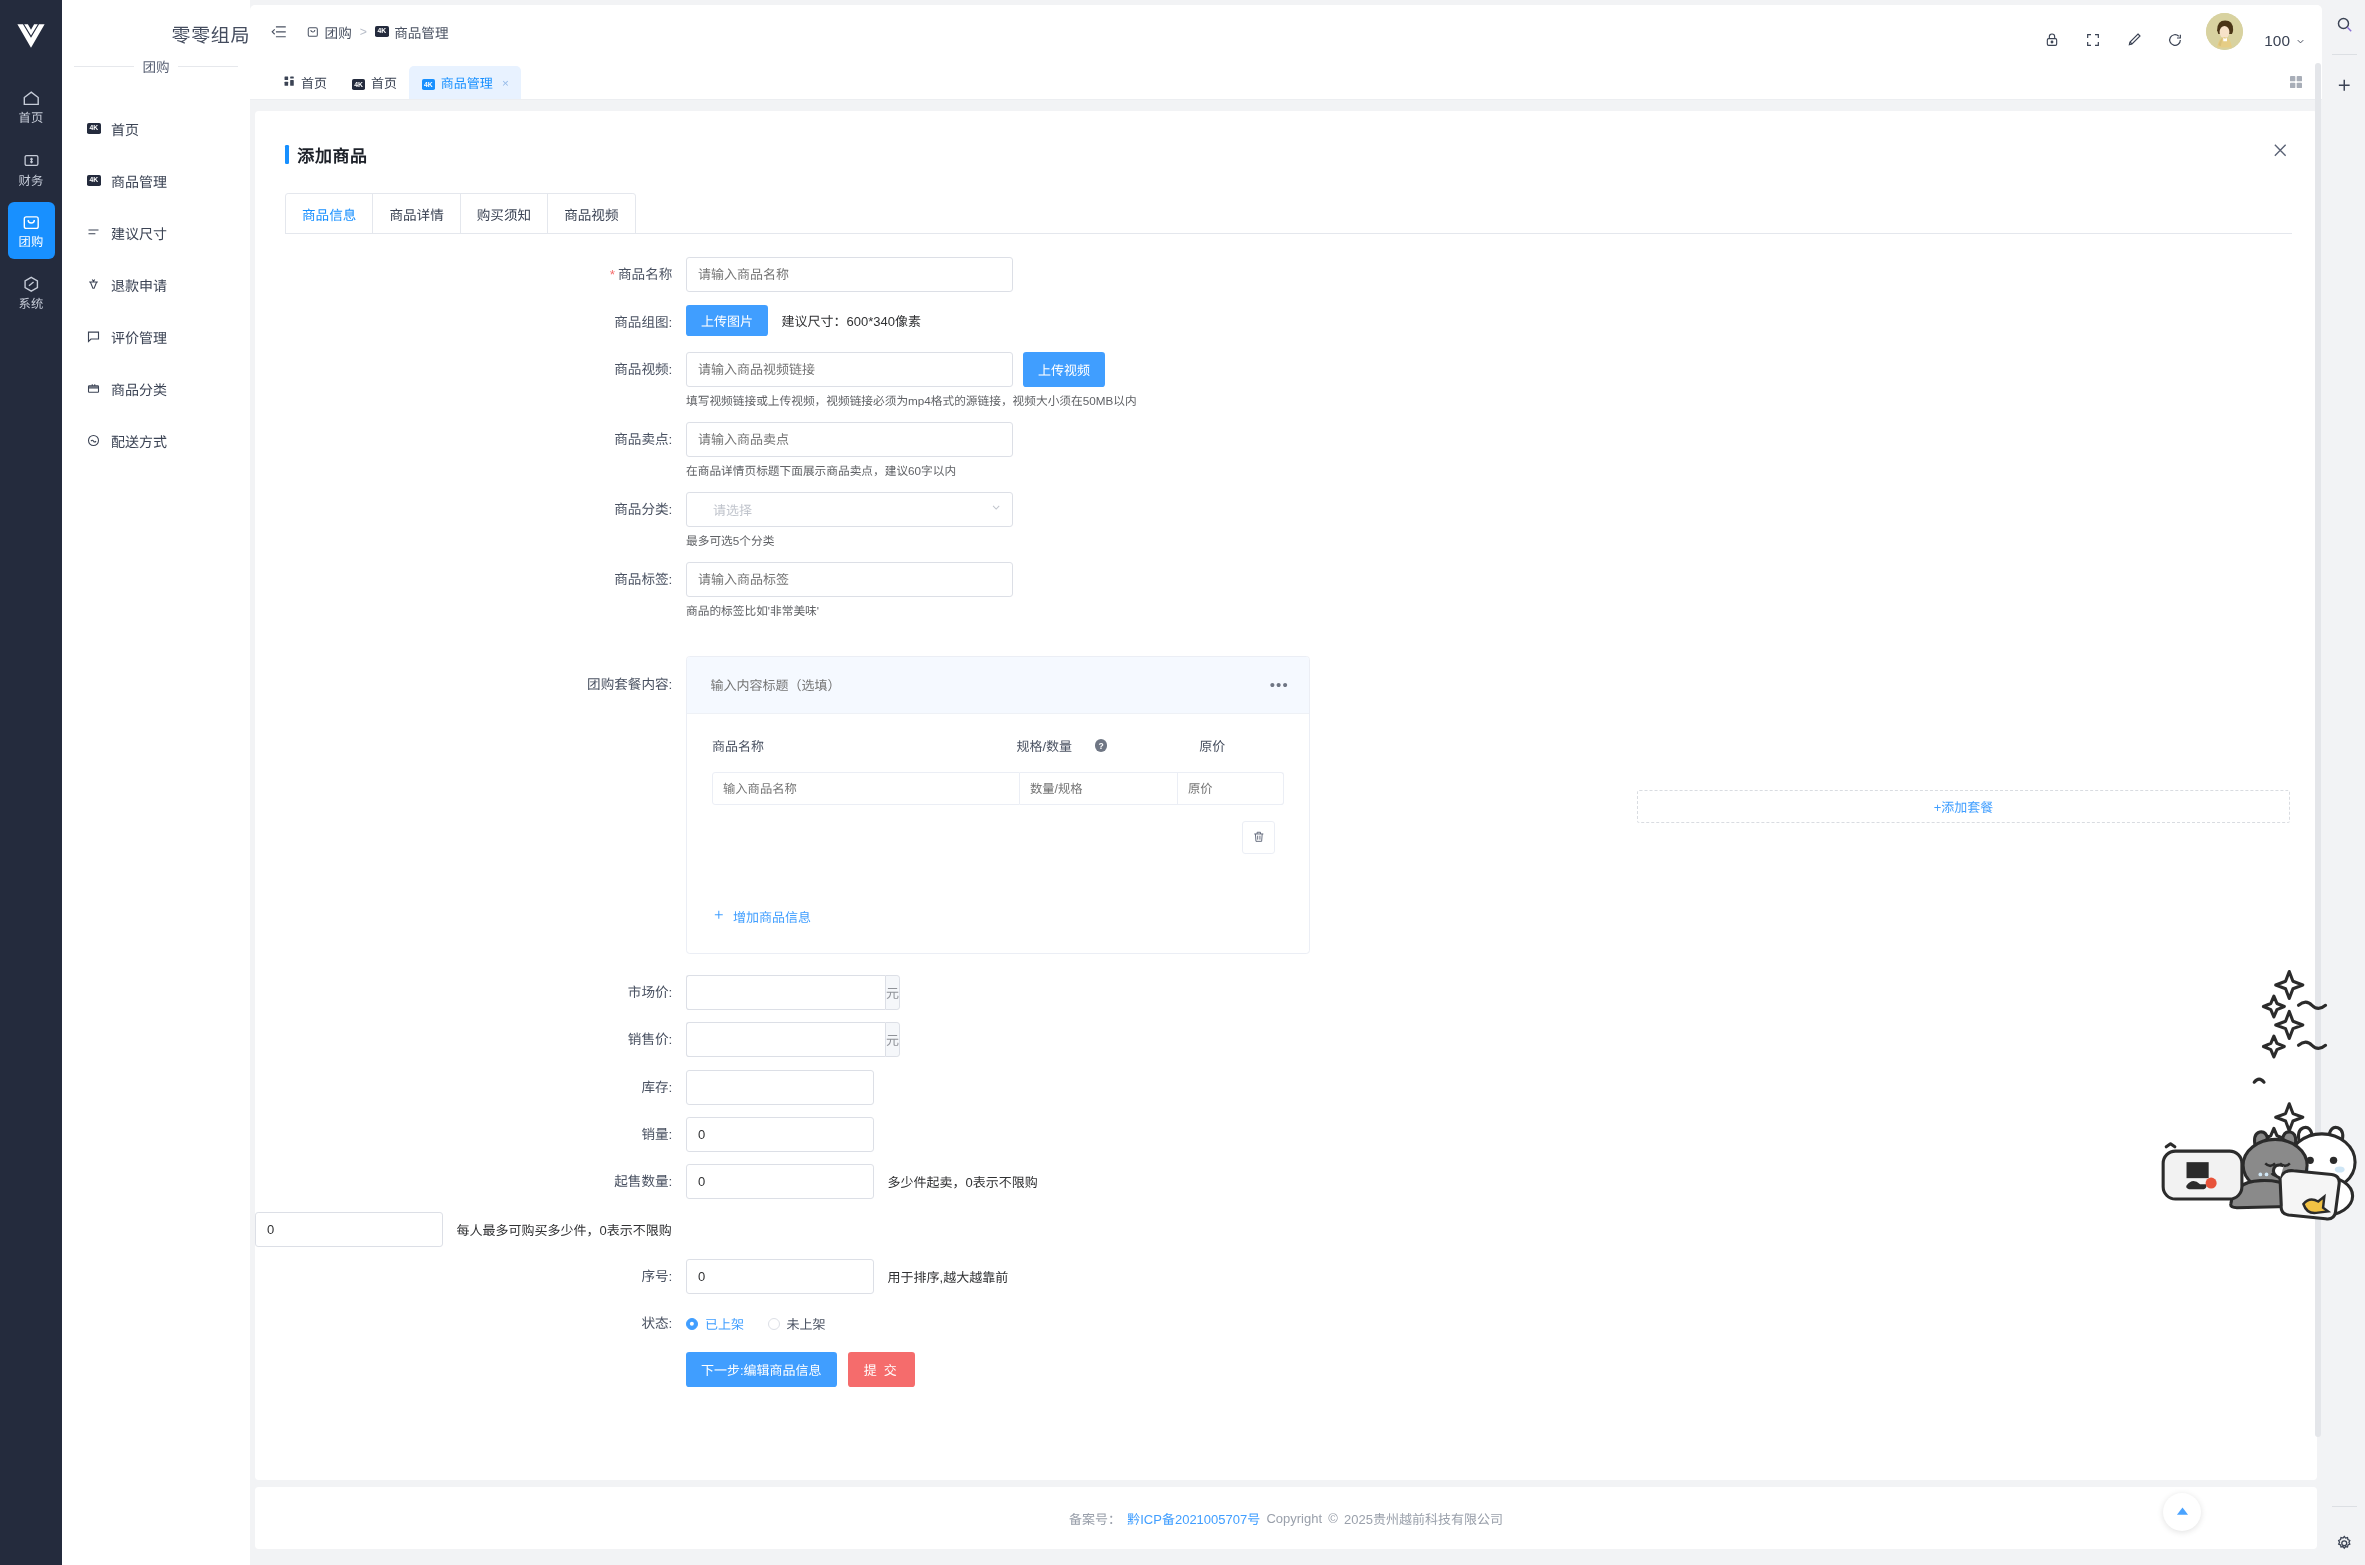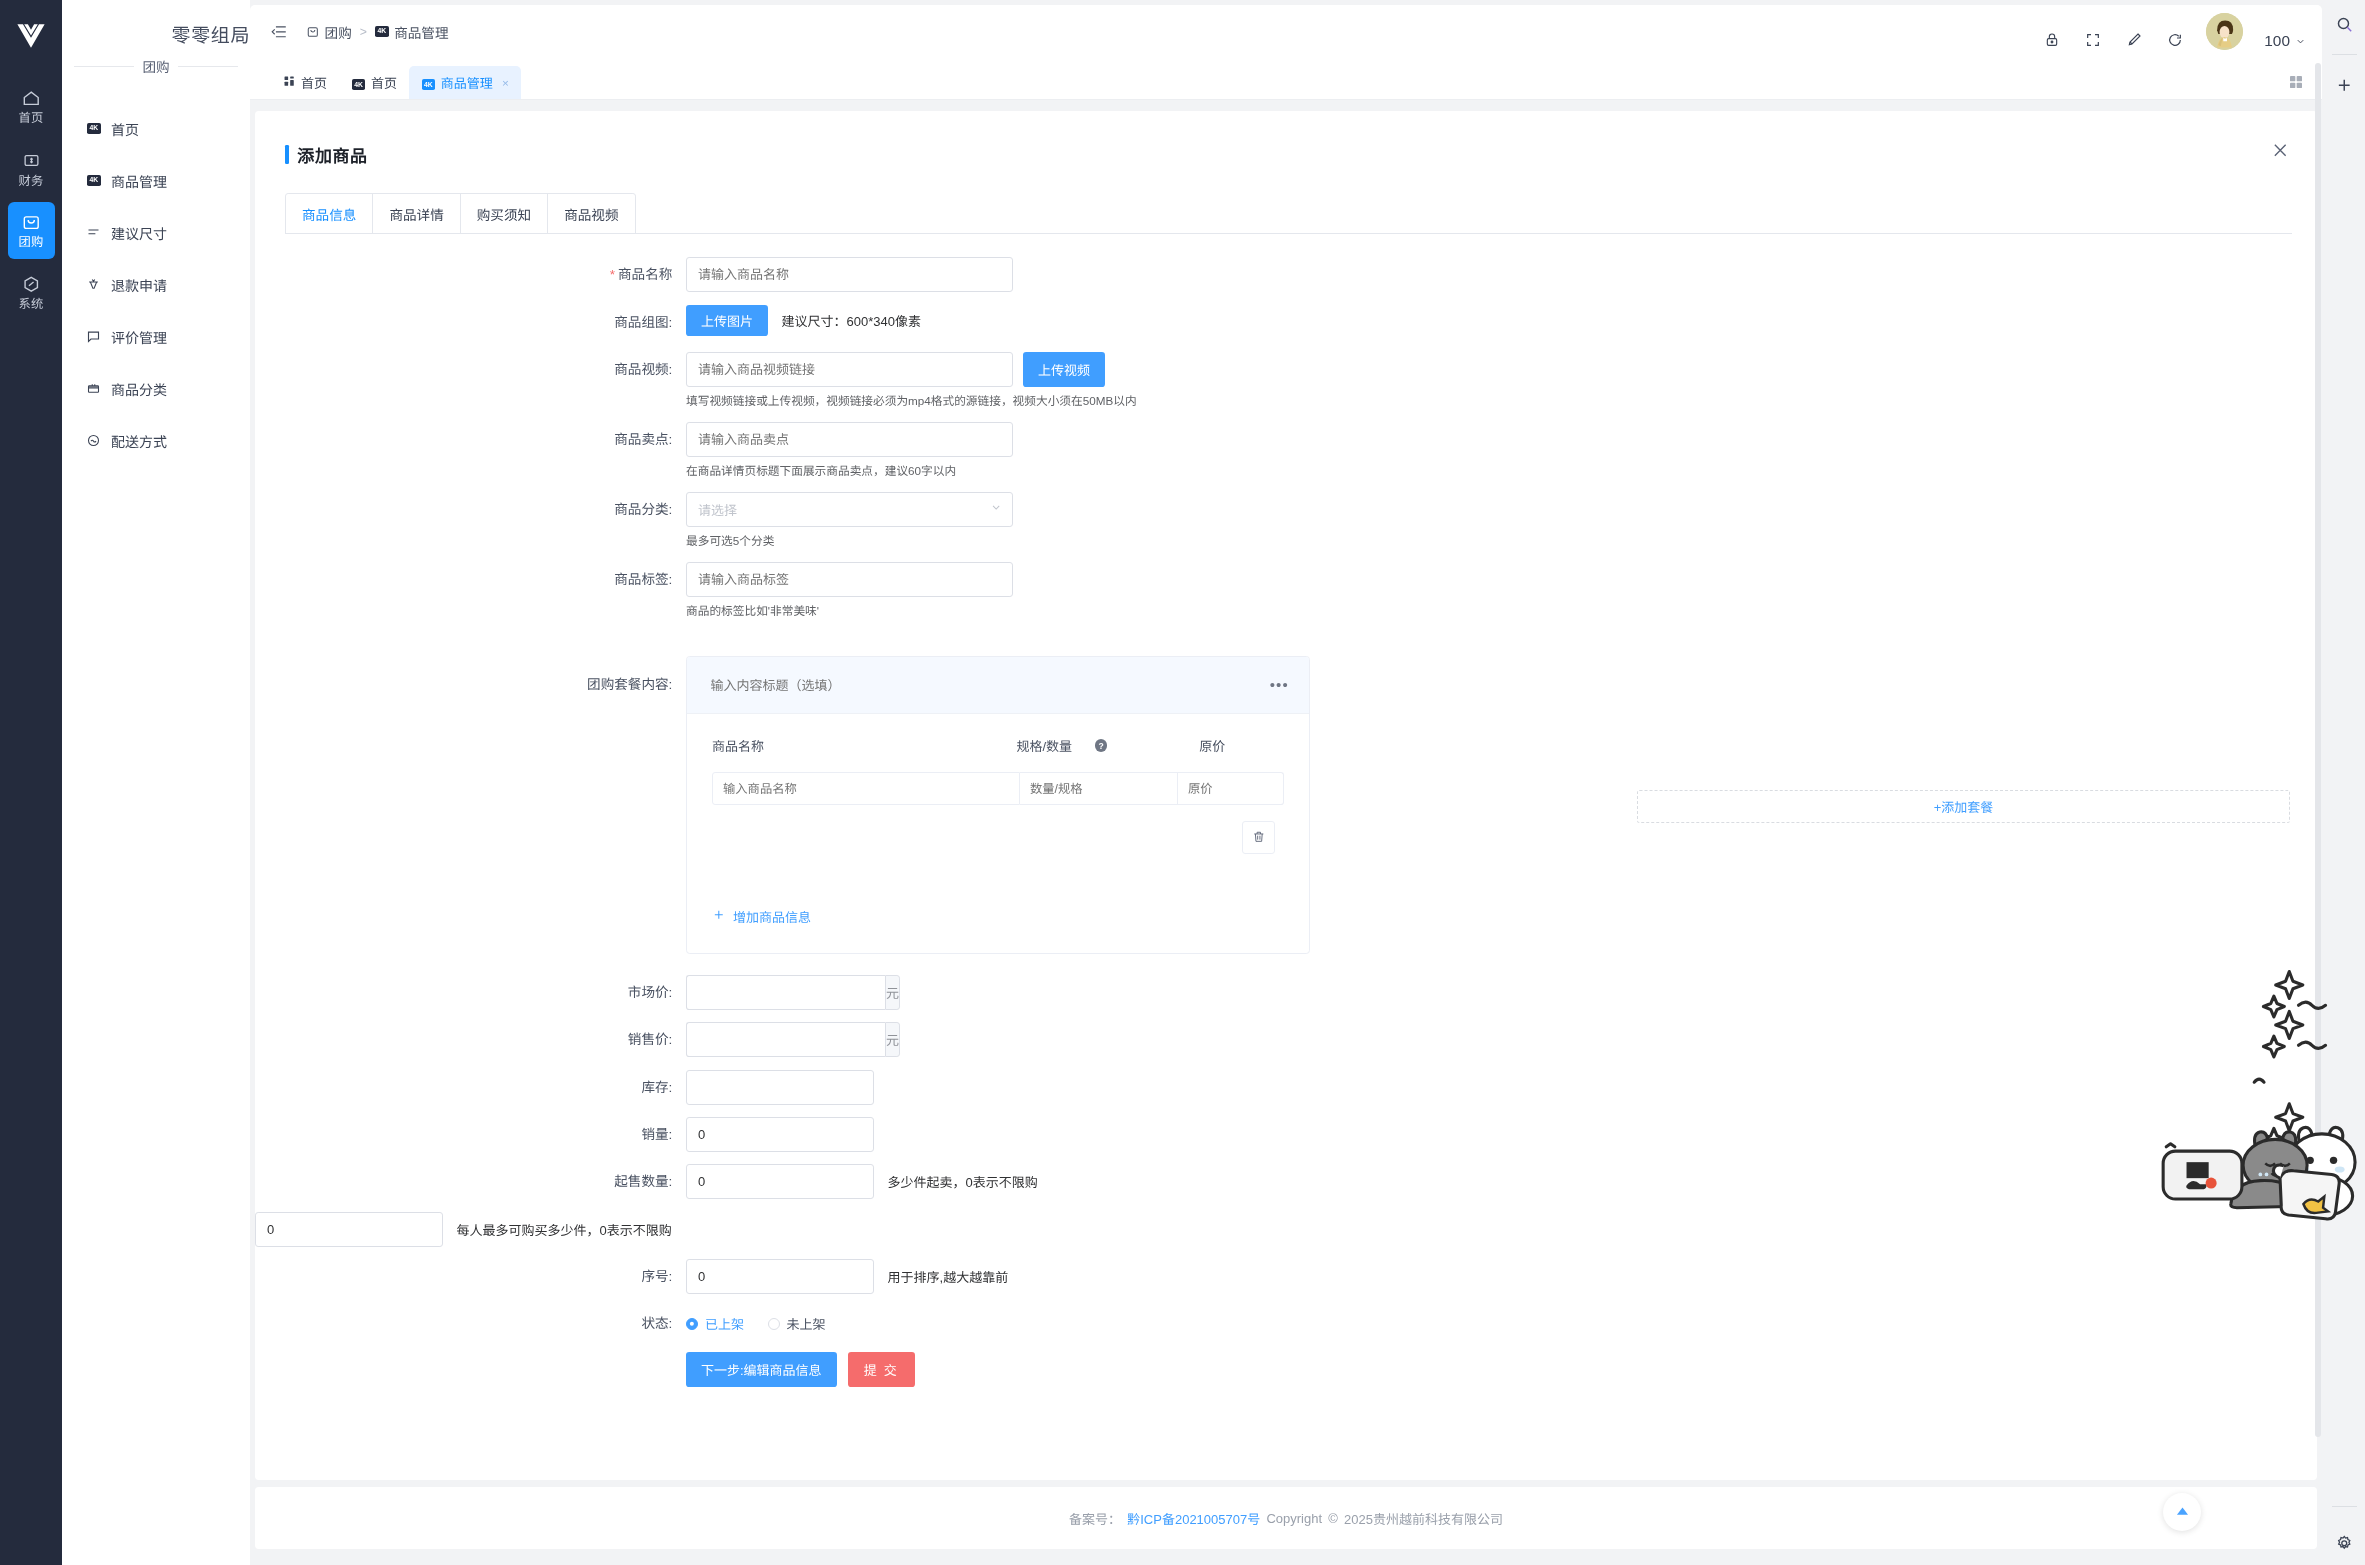--- a/index.html
+++ b/index.html
@@ -131,21 +131,21 @@
   }
   .btn-red {
     display:inline-flex; align-items:center; justify-content:center;
     background:#f56c6c; color:#fff; font-size: 13px; border-radius: 3.1px;
     height: 35px; padding: 0 16px; cursor:pointer; border:none; letter-spacing: 1.8px;
   }
 
   
   .sel {
     position:relative; width: 327px; height:35px; border:0.6px solid #dcdfe6; border-radius:3.1px;
-    display:flex; align-items:center; padding: 0 11px; font-size:13px; color:#c0c4cc; cursor:pointer; background:#fff;
+    display:flex; align-items:center; padding: 0 26px; font-size:13px; color:#c0c4cc; cursor:pointer; background:#fff;
   }
   .sel .chev { position:absolute; right: 10px; top: 50%; transform: translateY(-50%); }
 
   
   .radios { display:flex; align-items:center; gap: 23.4px; height: 35px; }
   .radio { display:flex; align-items:center; gap: 6.8px; font-size:13px; color:#4a5262; cursor:pointer; }
   .rdot { width: 12.3px; height:12.3px; border-radius:50%; border:0.9px solid #dcdfe6; background:#fff; flex:0 0 12.3px; }
   .radio.checked .rdot { border-color:#409eff; background:#409eff; position:relative; }
   .radio.checked .rdot:after { content:""; position:absolute; left:50%; top:50%; transform:translate(-50%,-50%);
                                width:4.3px;height:4.3px;border-radius:50%;background:#fff; }

